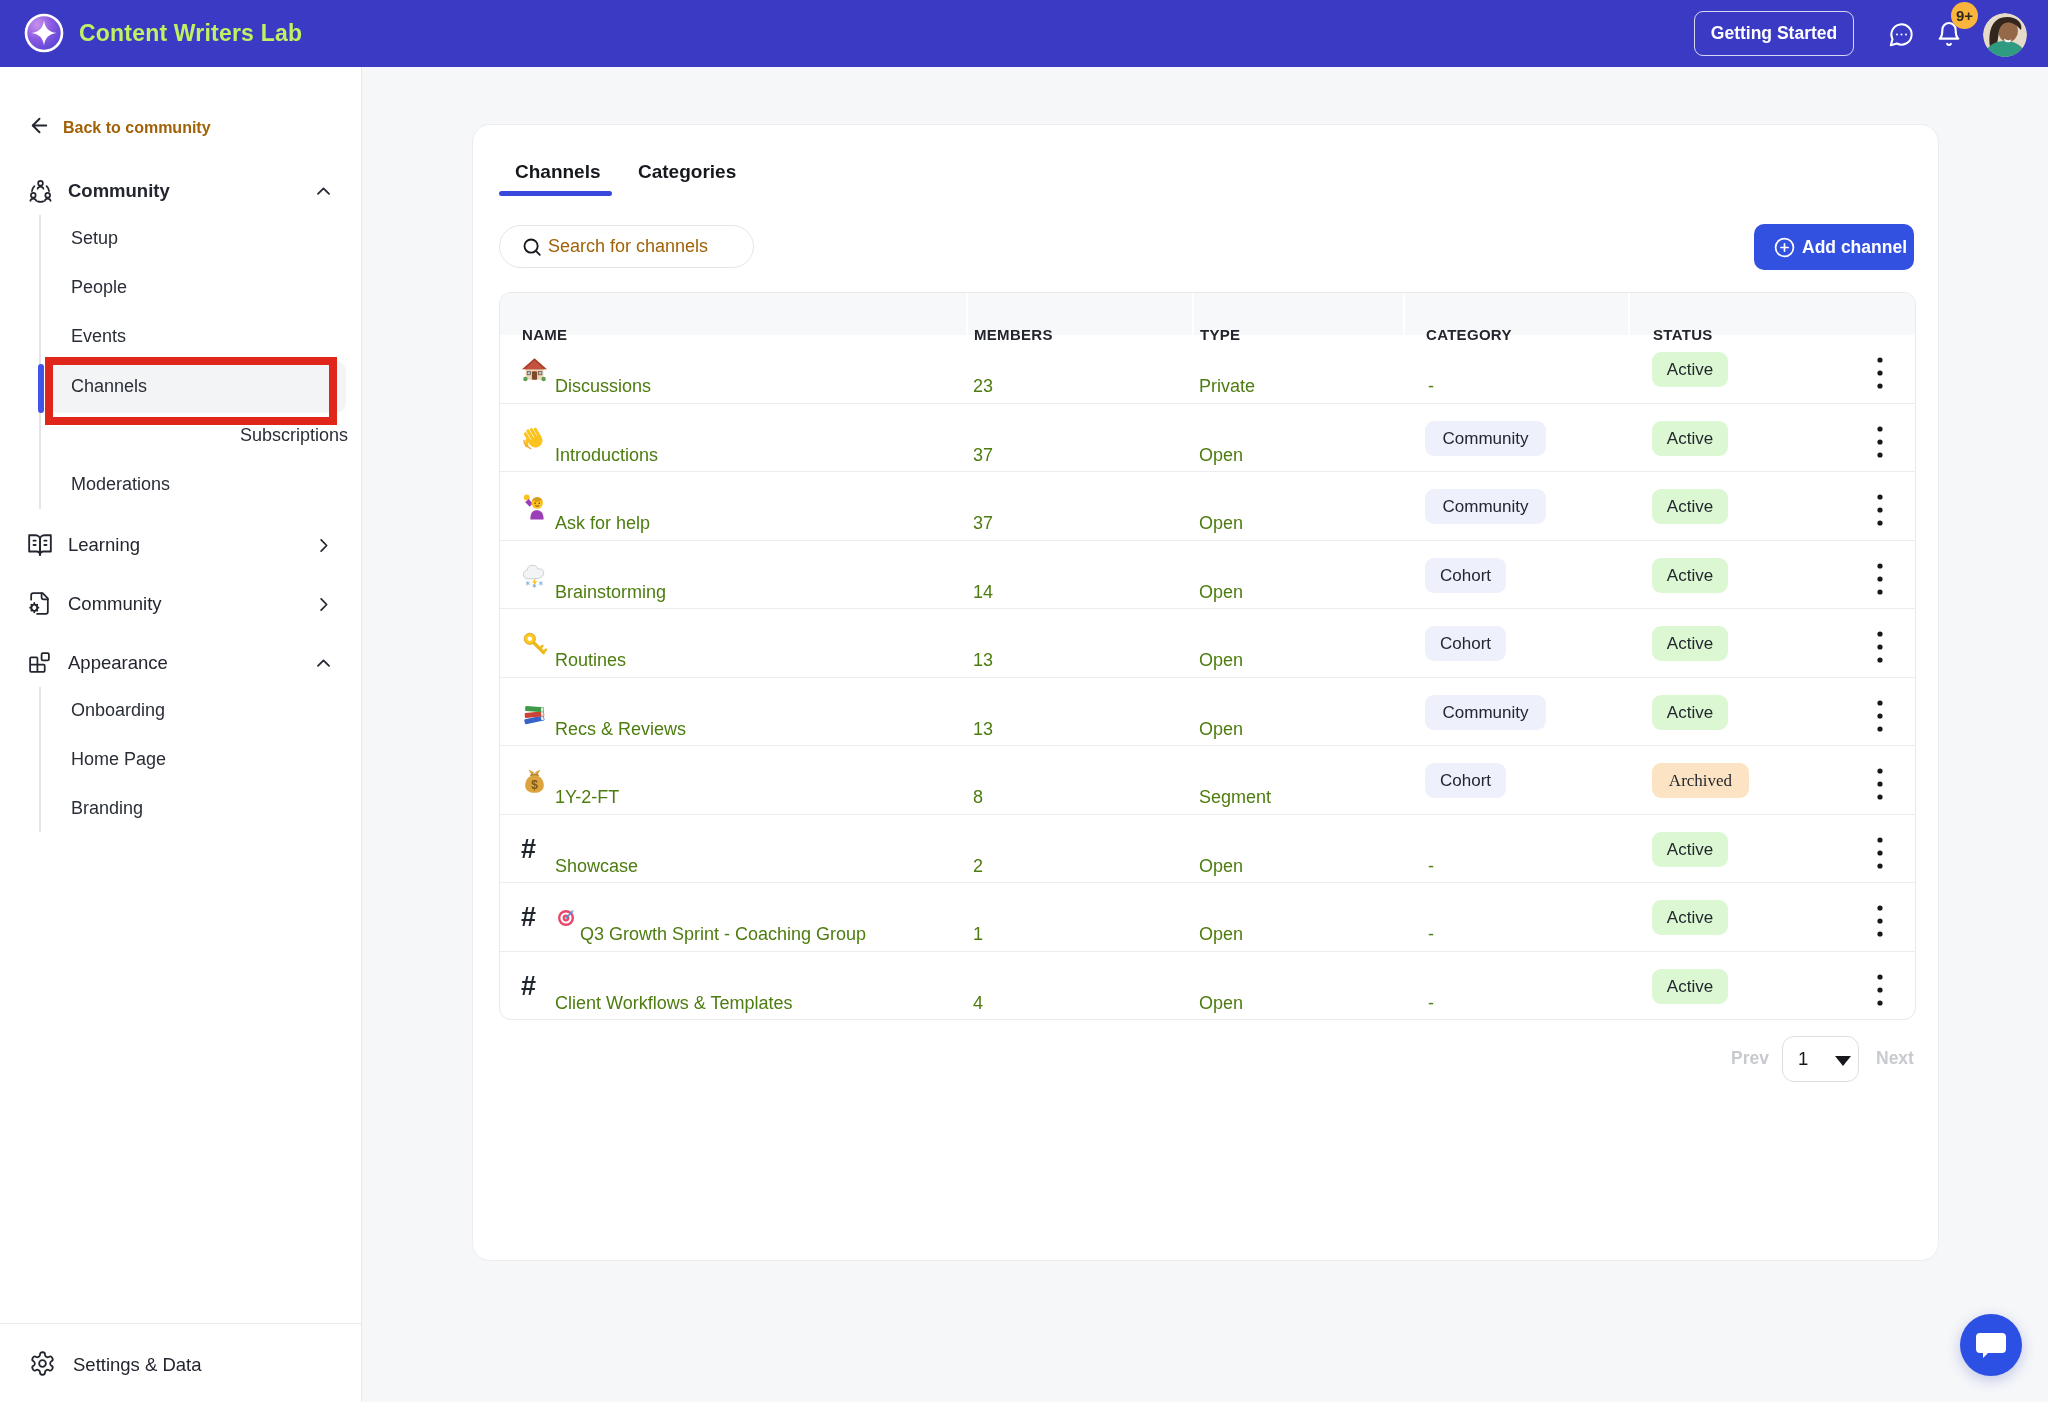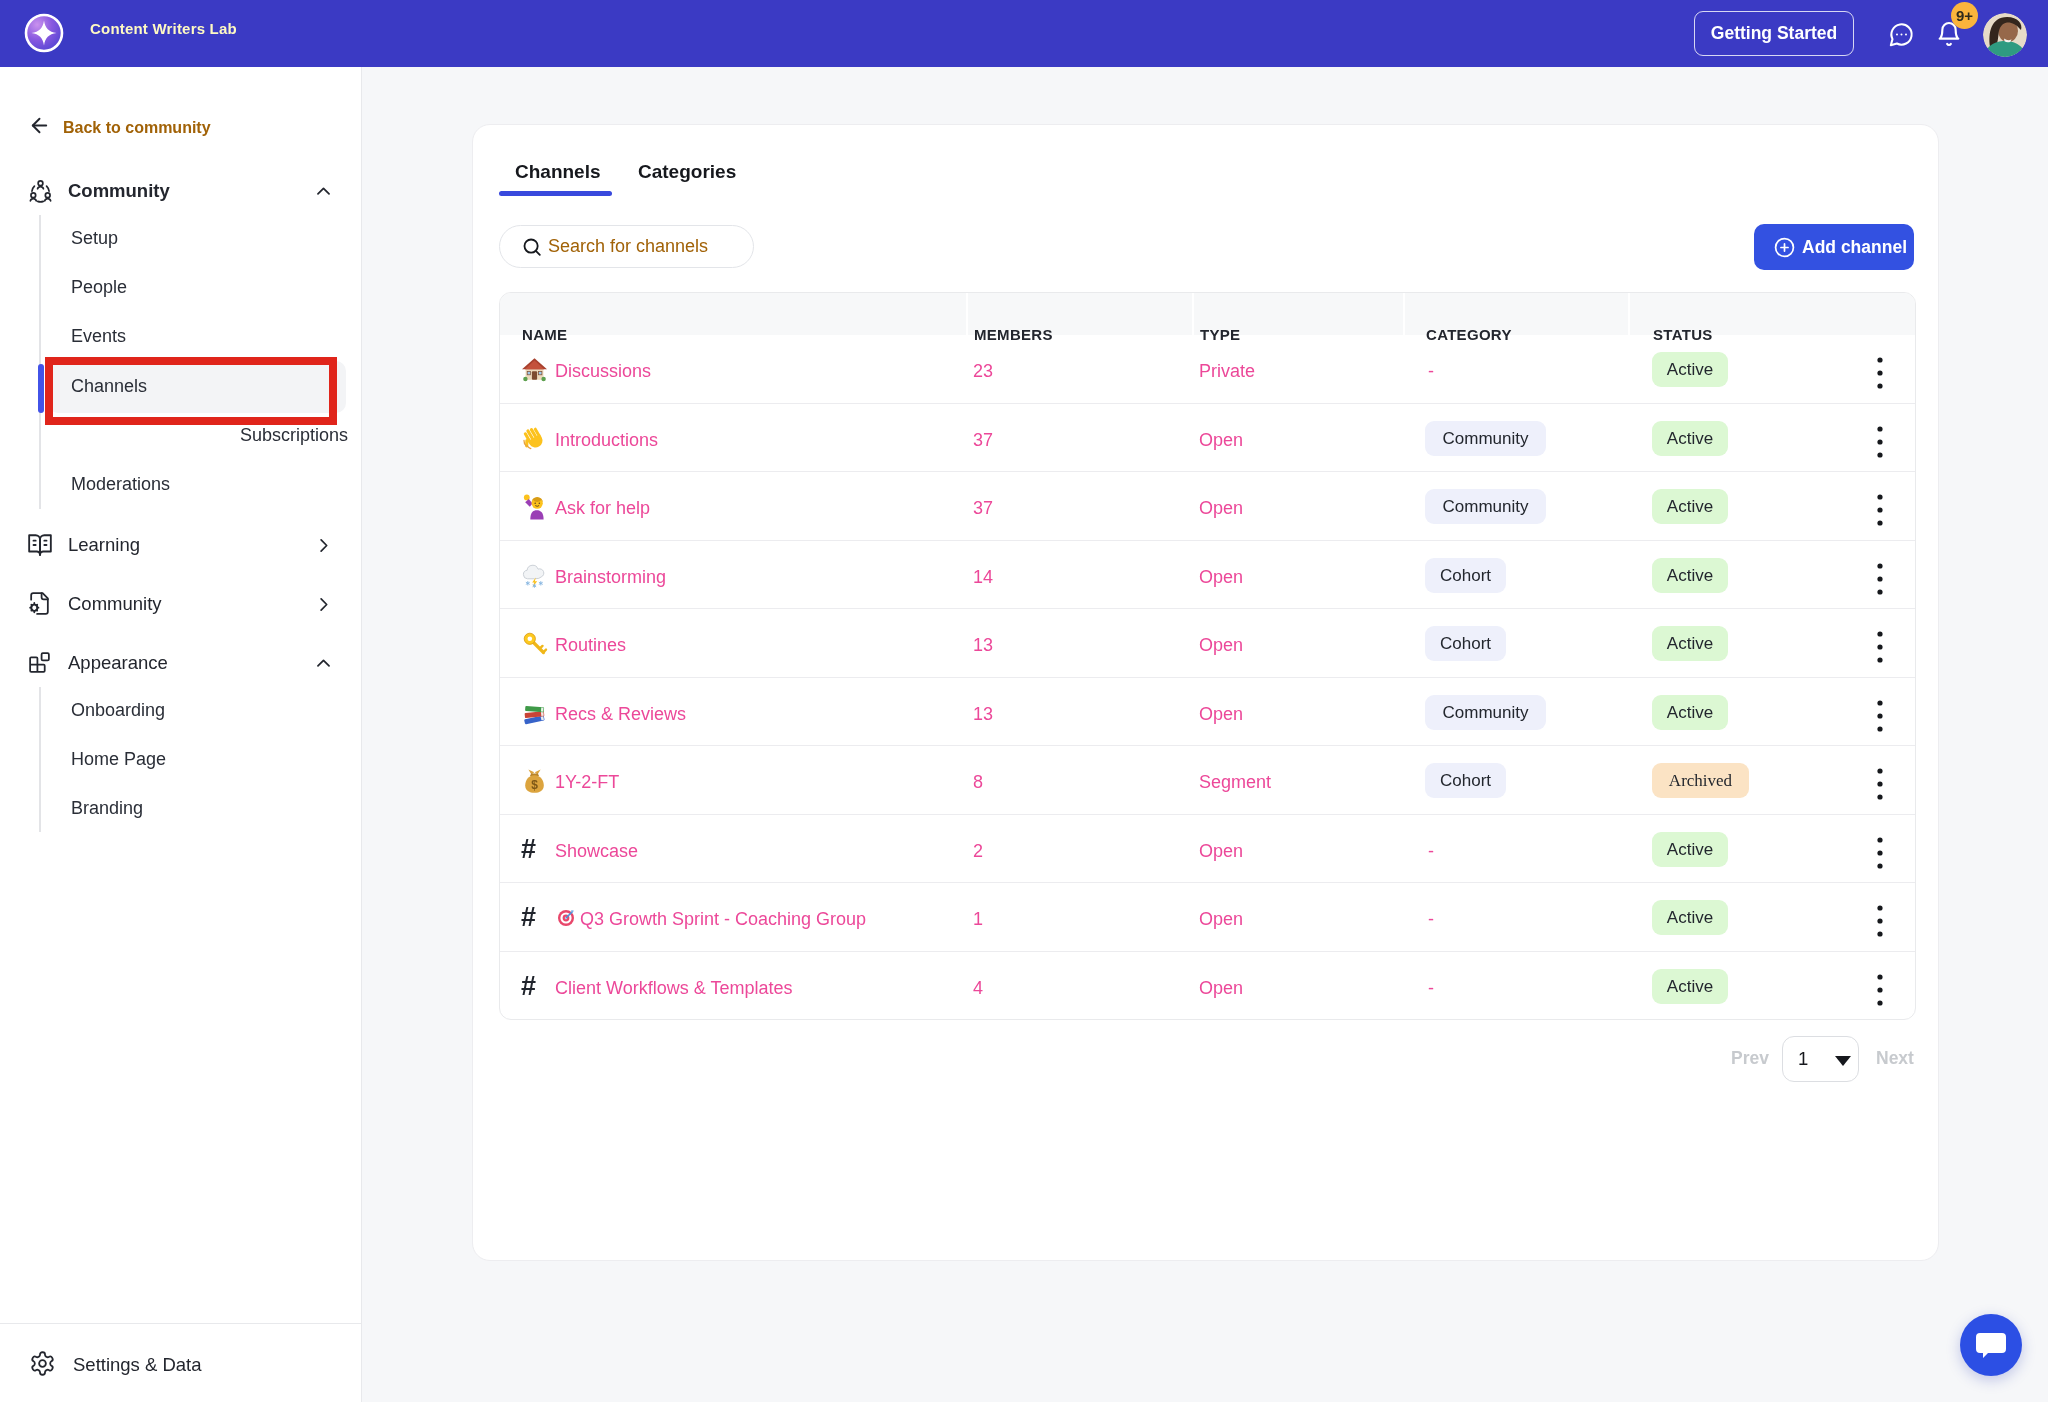--- a/index.html
+++ b/index.html
@@ -1,21 +1,21 @@
 <!DOCTYPE html>
 <html><head>
 <meta charset="utf-8">
 <style>
   * { margin:0; padding:0; box-sizing:border-box; }
   html,body { width:2048px; height:1402px; }
   body { font-family:"Liberation Sans", sans-serif; background:#f6f7f9; overflow:hidden; }
   #root { position:relative; width:2048px; height:1402px; }
 
   #topbar { position:absolute; left:0; top:0; width:2048px; height:67px; background:#3b3ac4; }
-  #brand { position:absolute; left:79px; top:20px; font-size:15px; font-weight:bold; color:#fef9c3; letter-spacing:0.2px;margin-left:11px; }
+  #brand { position:absolute; left:79px; top:20px; font-size:23px; font-weight:bold; color:#bef264; letter-spacing:0.2px; }
   #gsbtn { position:absolute; left:1694px; top:11px; width:160px; height:45px; border:1.5px solid rgba(255,255,255,0.8);
            border-radius:9px; color:#fff; font-size:17.5px; font-weight:600; text-align:center; line-height:42px; }
   #badge { position:absolute; left:1951px; top:2px; width:27px; height:27px; border-radius:50%; background:#fbb43c;
            color:#2f2a1c; font-size:15px; font-weight:bold; text-align:center; line-height:27px; z-index:3; }
 
   #sidebar { position:absolute; left:0; top:67px; width:362px; height:1335px; background:#ffffff; border-right:1px solid #e8e9ec; }
   #backrow { position:absolute; left:28px; top:47px; font-size:16px; font-weight:600; color:#a16207; }
   #backrow svg { vertical-align:-4px; margin-right:12px; }
   .topitem { position:absolute; left:0; width:362px; height:48px; }
   .topitem .ic { position:absolute; left:27px; top:11px; }
@@ -39,21 +39,21 @@
   #searchbox span { position:absolute; left:48px; top:10px; font-size:18px; color:#a16207; }
   #addbtn { position:absolute; left:1281px; top:99px; width:160px; height:46px; background:#3351e1; border-radius:10px; color:#fff; }
   #addbtn svg { position:absolute; left:19px; top:12px; }
   #addbtn span { position:absolute; left:48px; top:13px; font-size:17.5px; font-weight:bold; }
 
   #tablewrap { position:absolute; left:26px; top:167px; width:1417px; height:728px; border:1px solid #e9eaec; border-radius:12px; overflow:hidden; }
   #thead { position:absolute; left:0; top:0; width:100%; height:42px; background:#f7f8f9; }
   #thead .h { position:absolute; top:13px; font-size:15px; font-weight:bold; color:#23262e; letter-spacing:0.3px;margin-top:20px; }
   #thead .gap { position:absolute; top:0; width:2px; height:42px; background:#ffffff; }
   .trow { position:absolute; left:0; width:100%; }
-  .cell { position:absolute; top:2px; height:68.5px; line-height:68.5px; font-size:18px; color:#ec4899; white-space:nowrap; }
+  .cell { position:absolute; top:17px; height:68.5px; line-height:68.5px; font-size:18px; color:#4d7c0f; white-space:nowrap; }
   .emoji { position:absolute; left:21px; top:21px; width:27px; height:27px; }
   .cname { left:55px; font-weight:500; }
   .cmem { left:473px; }
   .ctype { left:699px; }
   .pill { position:absolute; top:17px; height:35px; border-radius:9px; font-size:17px; line-height:35px; text-align:center; color:#23272e; }
   .pill.cat { left:925px; background:#eef0fb; }
   .pill.act { left:1152px; width:76px; background:#dcf8d3; }
   .pill.arc { left:1152px; width:97px; background:#fbe3c4;font-family:Liberation Serif, serif; }
   .cdash { left:928px; }
   .dots { position:absolute; left:1377px; top:22px; }

